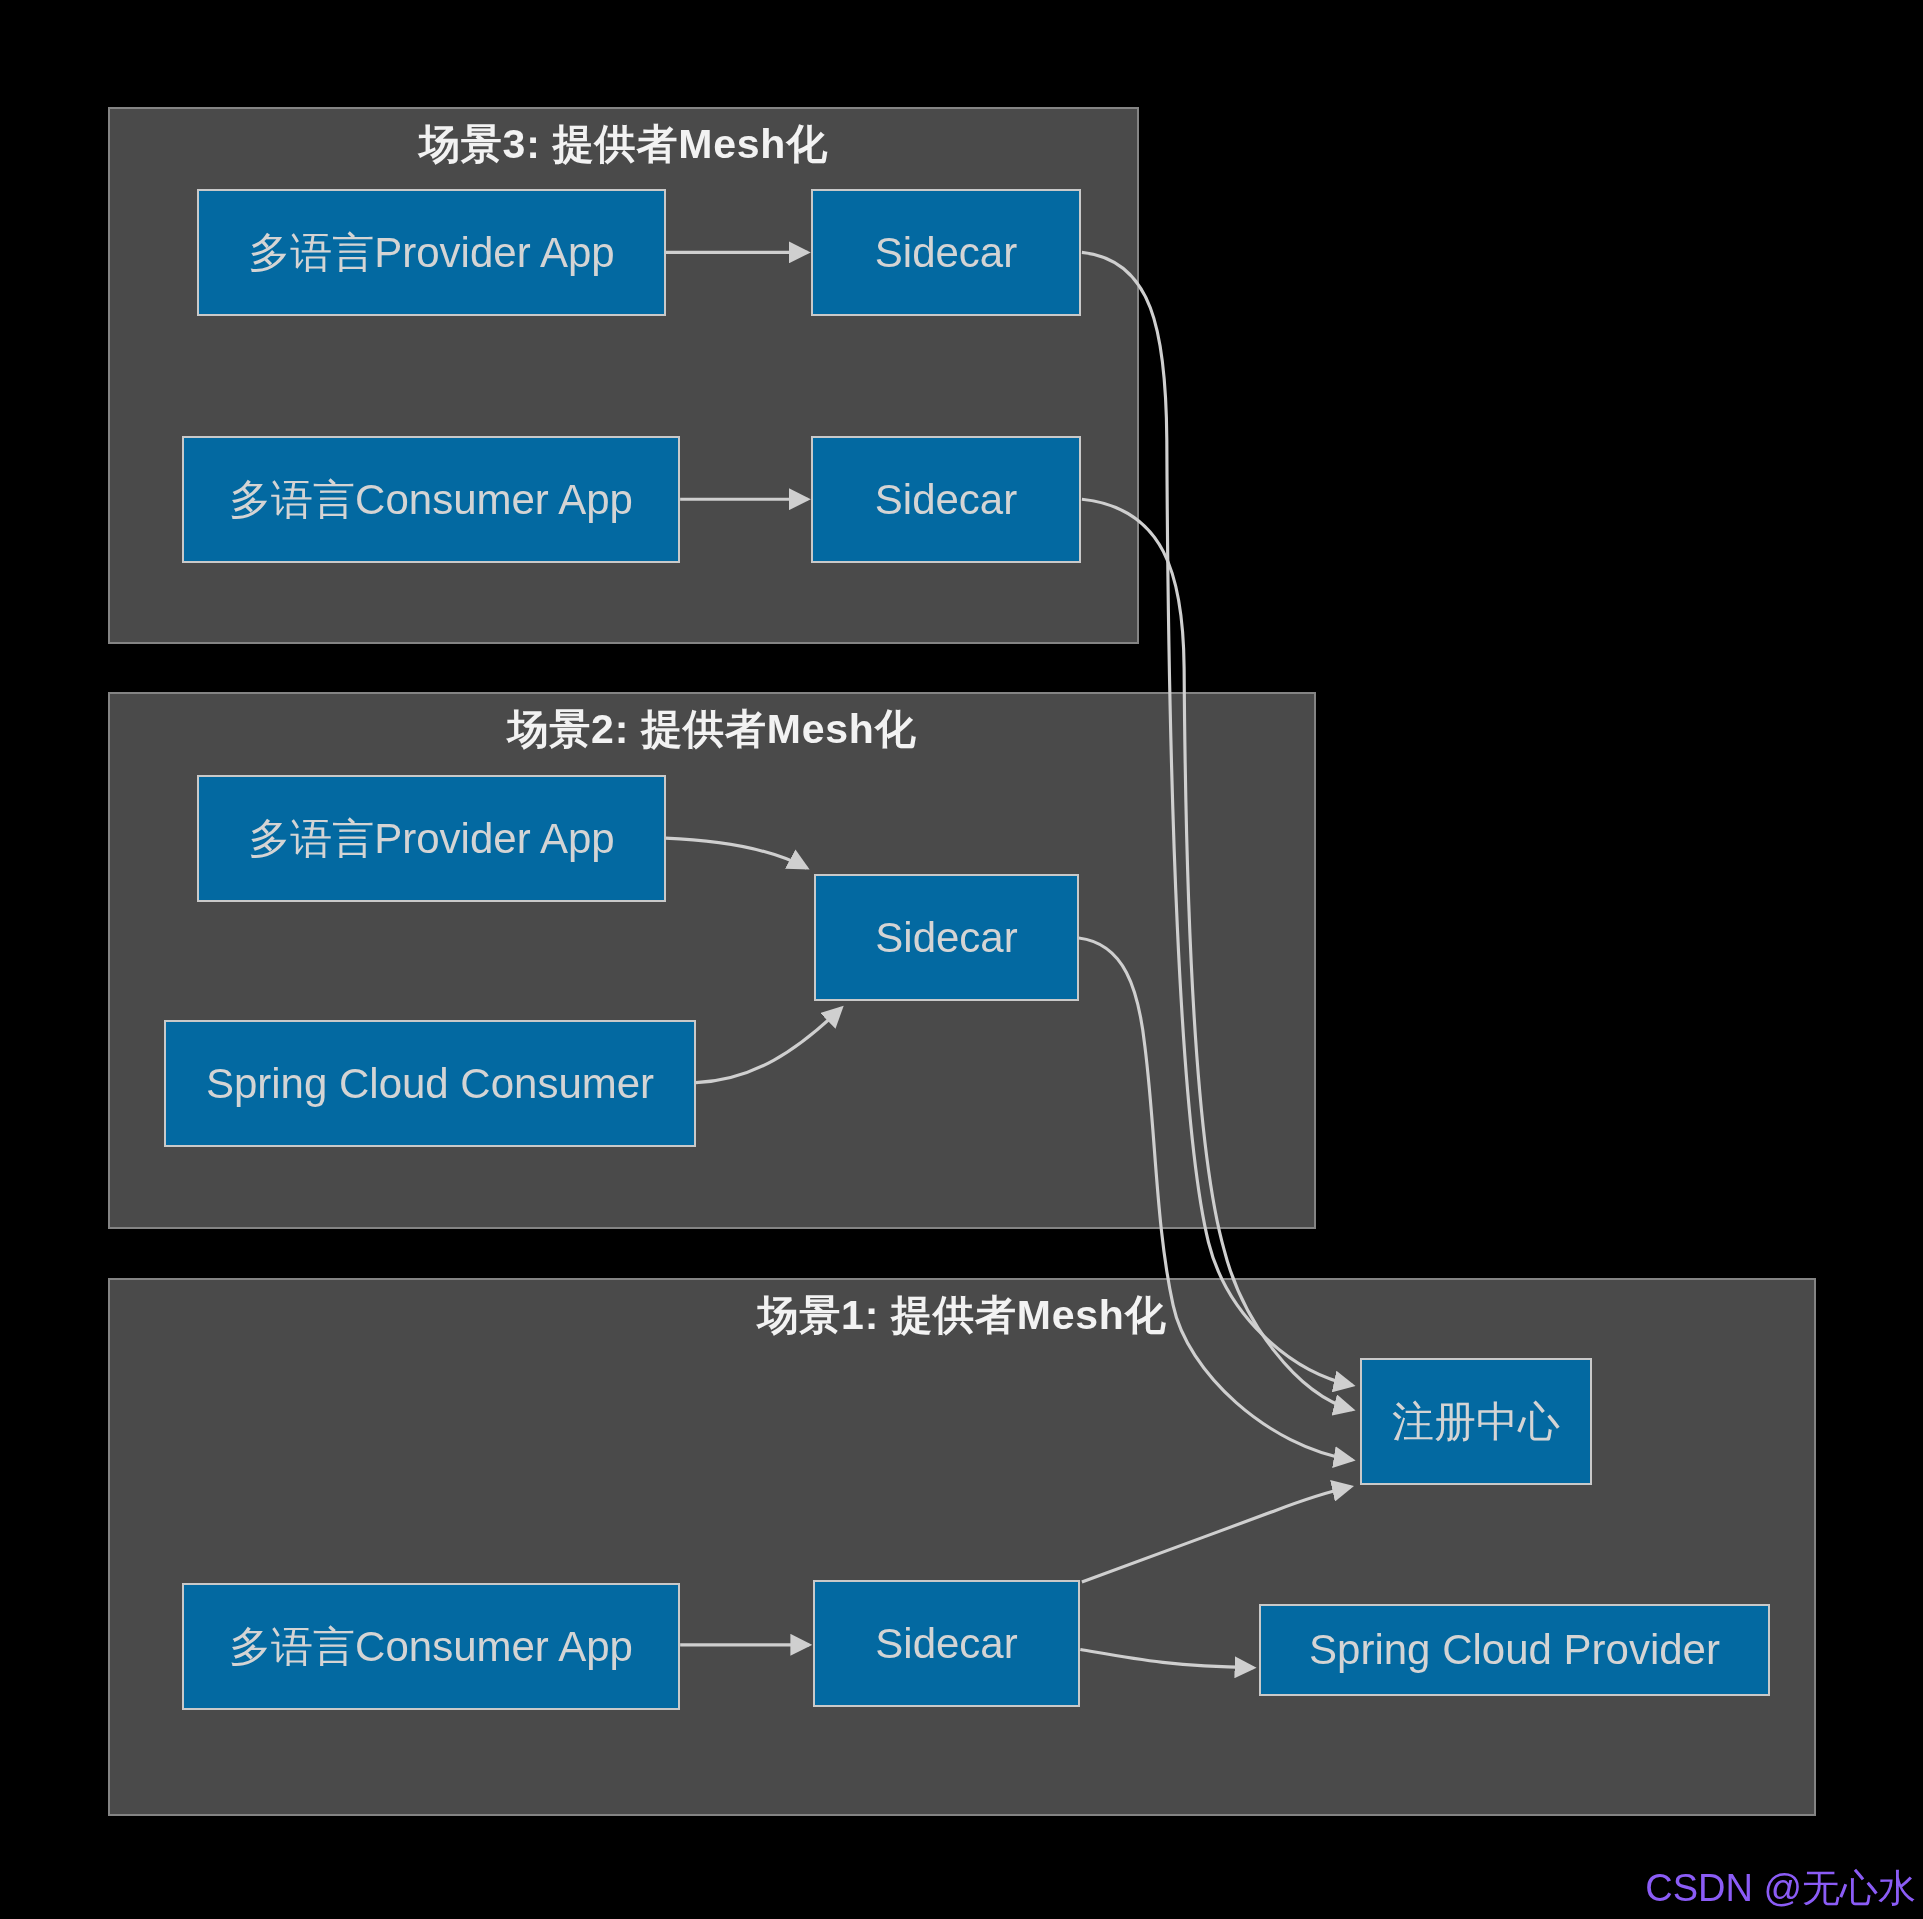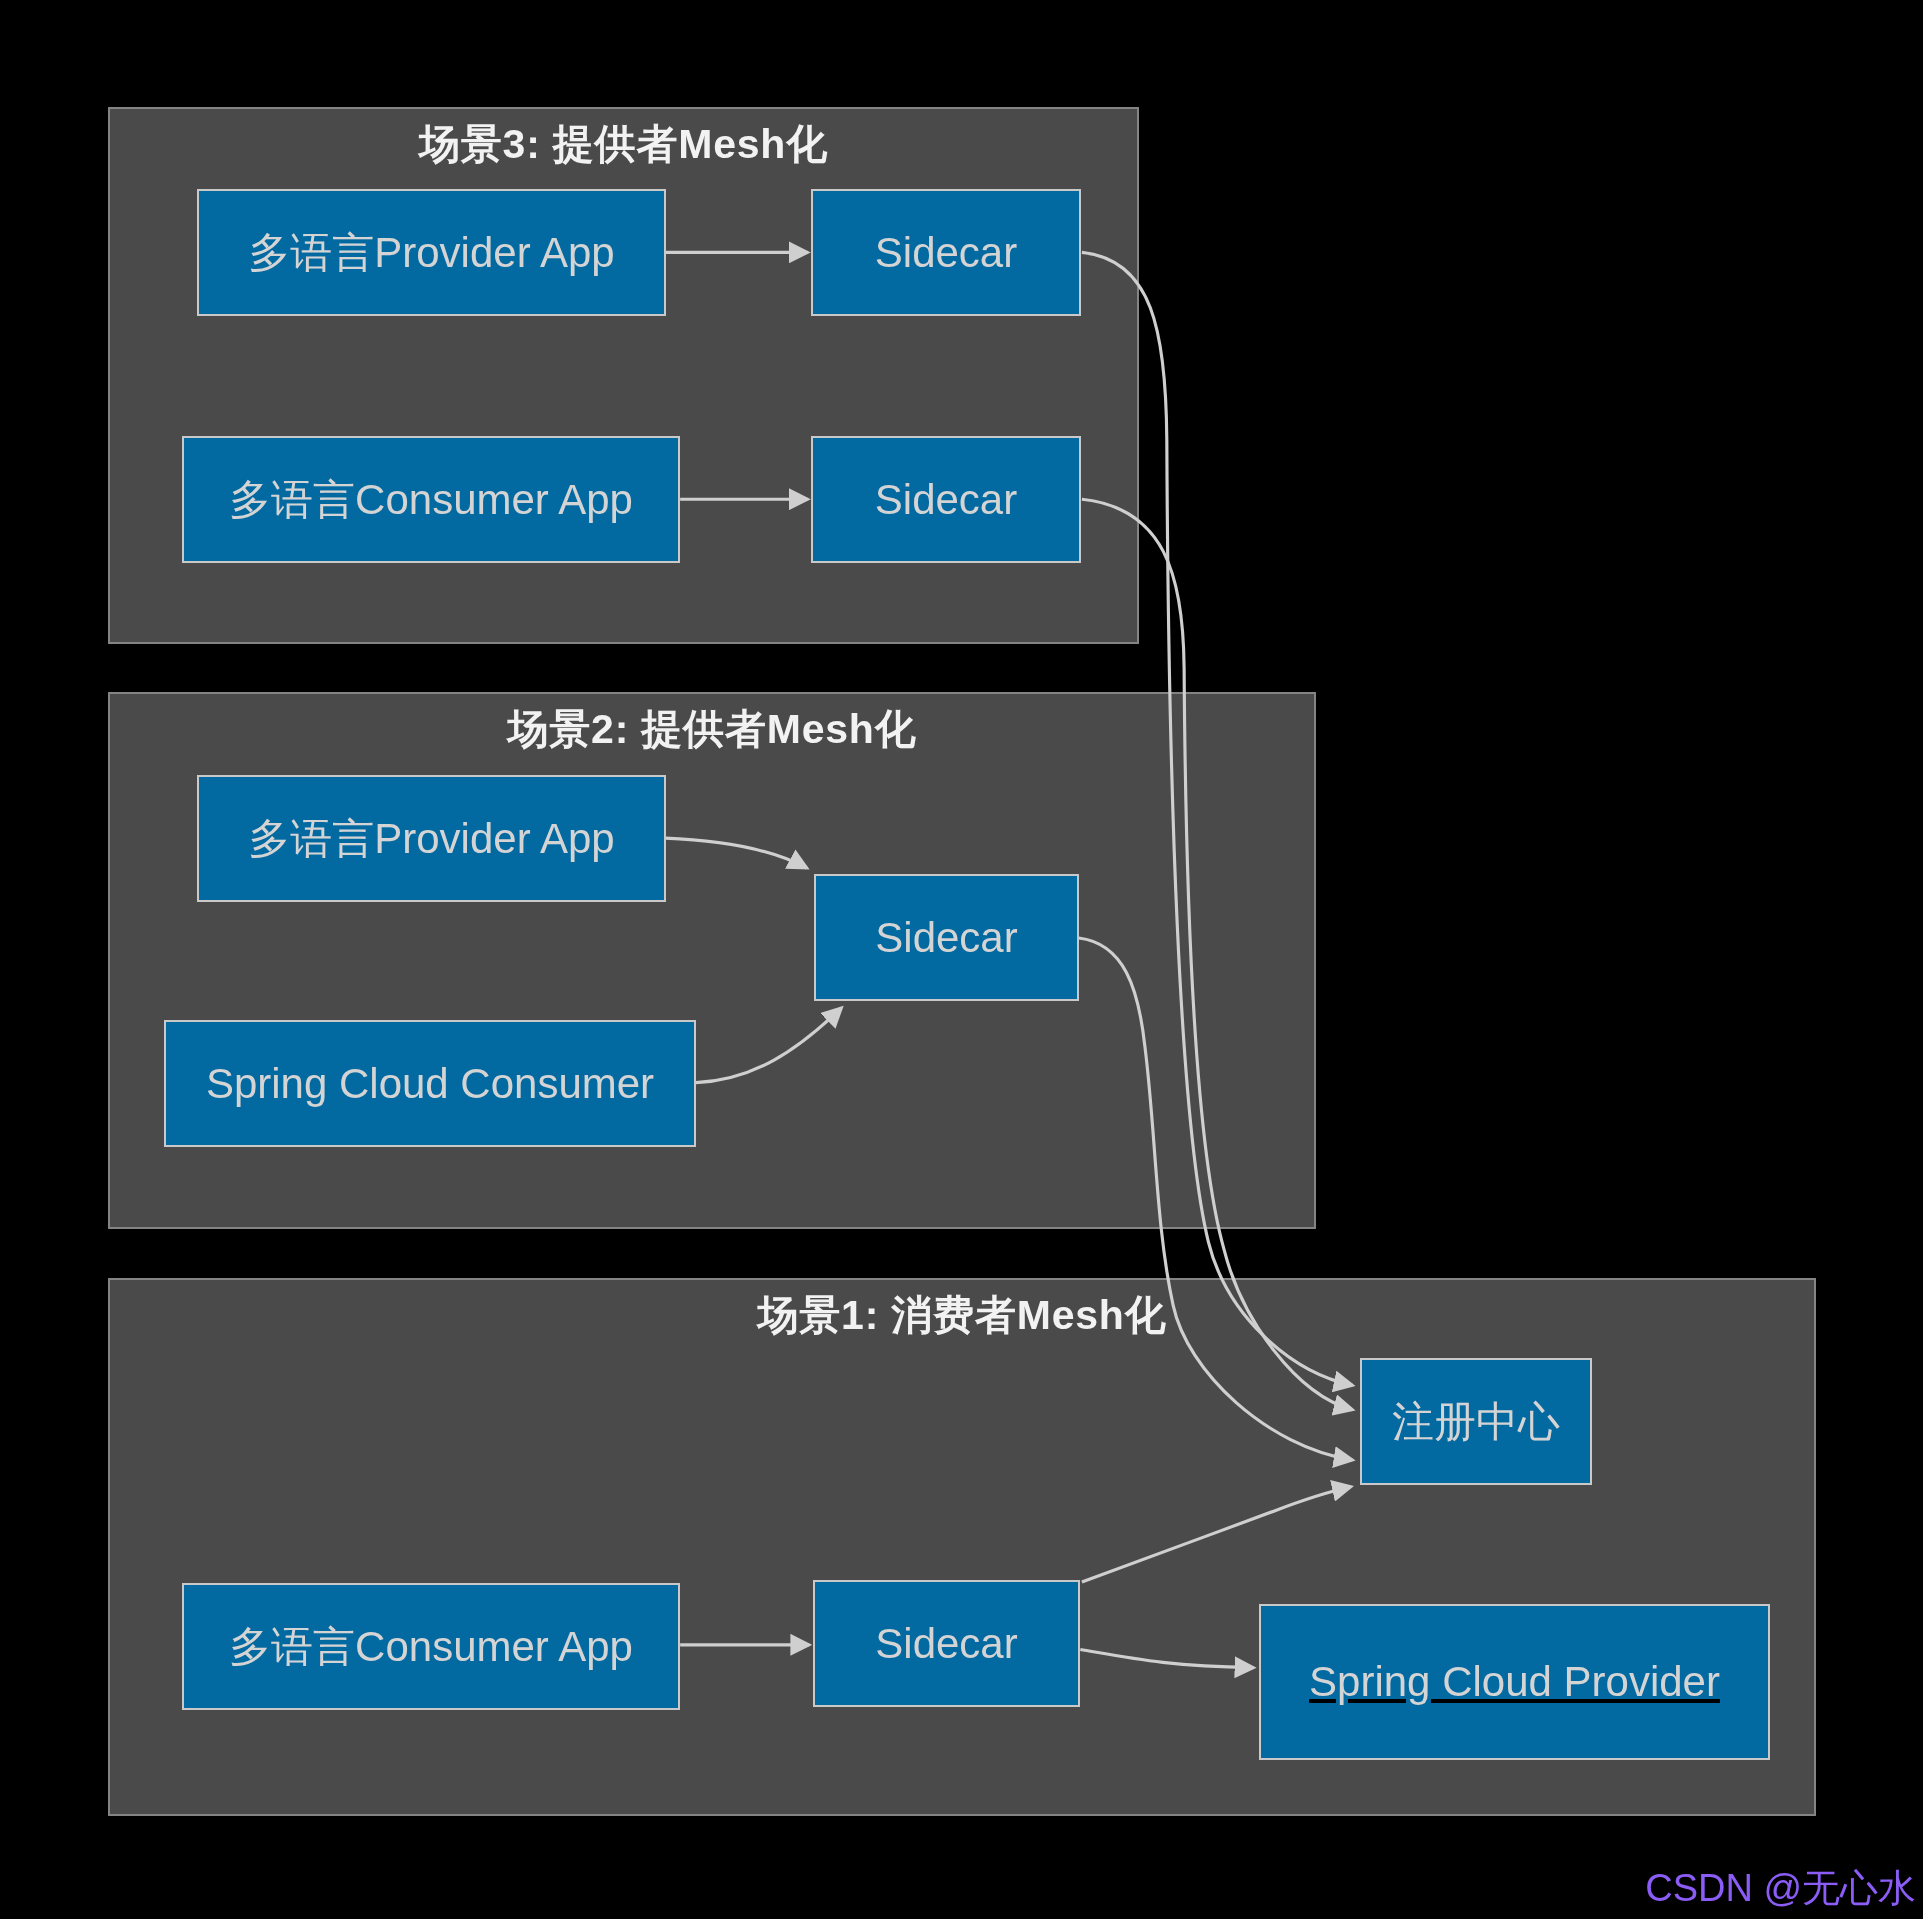--- a/index.html
+++ b/index.html
@@ -58,21 +58,21 @@
   #n-s3-provider{left:197px;top:189px;width:469px;height:127px;}
   #n-s3-sidecar {left:811px;top:189px;width:270px;height:127px;}
   #n-s3-consumer{left:182px;top:436px;width:498px;height:127px;}
   #n-s3-sidecar2{left:811px;top:436px;width:270px;height:127px;}
   #n-s2-provider{left:197px;top:775px;width:469px;height:127px;}
   #n-s2-sidecar {left:814px;top:874px;width:265px;height:127px;}
   #n-s2-consumer{left:164px;top:1020px;width:532px;height:127px;}
   #n-s1-consumer{left:182px;top:1583px;width:498px;height:127px;}
   #n-s1-sidecar {left:813px;top:1580px;width:267px;height:127px;}
   #n-s1-registry{left:1360px;top:1358px;width:232px;height:127px;}
-  #n-s1-provider{left:1259px;top:1604px;width:511px;height:156px;text-decoration:underline;}
+  #n-s1-provider{left:1259px;top:1604px;width:511px;height:92px;}
   #watermark{
     position:absolute;
     right:7.9px;bottom:6.3px;
     font-size:38px;
     color:#8b5cf6;
     z-index:4;
     white-space:nowrap;
   }
 </style>
 </head>
@@ -80,21 +80,21 @@
 
 <div id="canvas">
 
   <div class="group" id="g3">
     <div class="group-title">场景3: 提供者Mesh化</div>
   </div>
   <div class="group" id="g2">
     <div class="group-title">场景2: 提供者Mesh化</div>
   </div>
   <div class="group" id="g1">
-    <div class="group-title">场景1: 消费者Mesh化</div>
+    <div class="group-title">场景1: 提供者Mesh化</div>
   </div>
 
   <svg id="edge-layer" viewBox="0 0 2447 2442" xmlns="http://www.w3.org/2000/svg">
     <defs>
       <marker id="arrow" viewBox="0 0 10 10" refX="8.5" refY="5" markerWidth="7" markerHeight="7" orient="auto-start-reverse">
         <path d="M0,0 L10,5 L0,10 z" fill="#cfcfcf"></path>
       </marker>
     </defs>
 
     <path class="edge" d="M 846 321 H 1027" marker-end="url(#arrow)"></path>

